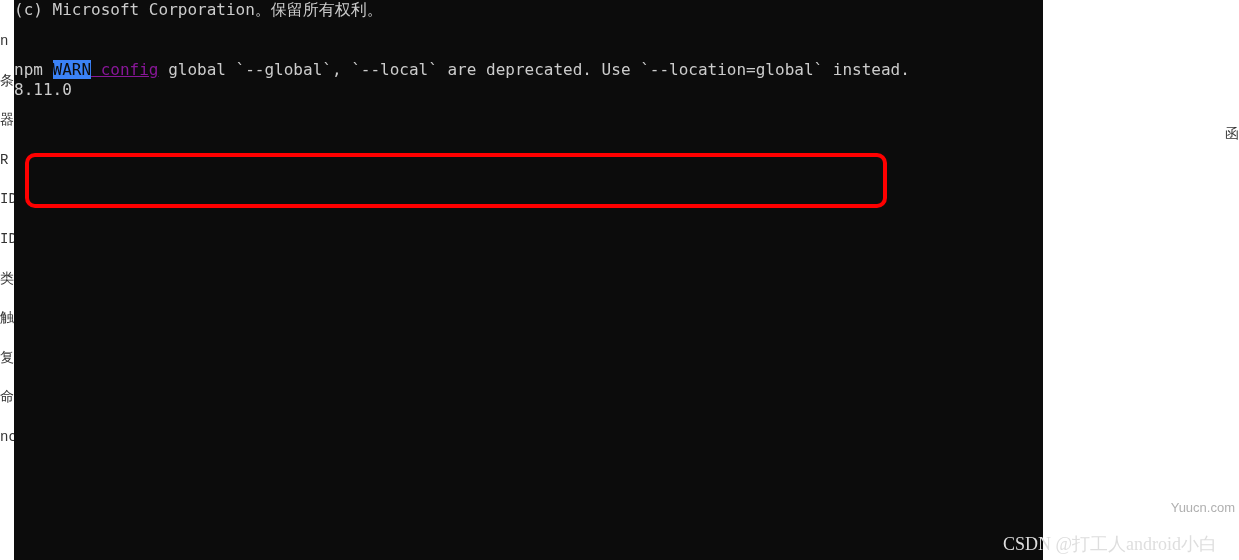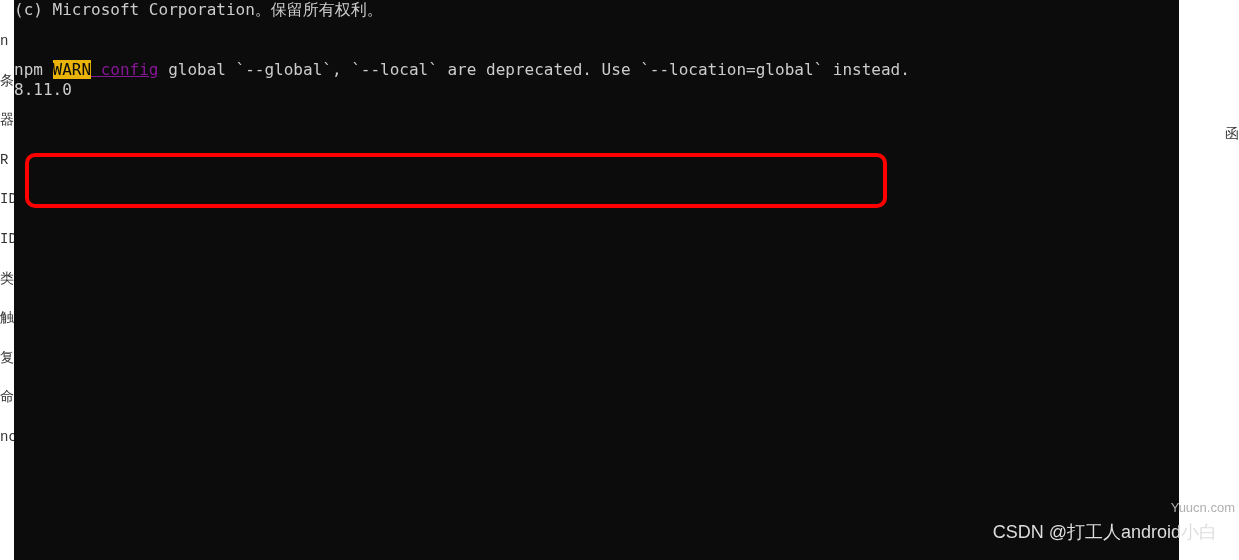--- a/index.html
+++ b/index.html
@@ -30,61 +30,61 @@
     }
     .left-edge div {
       margin-bottom: 20px;
       white-space: nowrap;
       overflow: hidden;
     }
     .terminal {
       position: absolute;
       left: 14px;
       top: 0;
-      width: 1165px;
+      width: 1029px;
       height: 560px;
       background: #0c0c0c;
       color: #cccccc;
       font-size: 16px;
       line-height: 20px;
       padding: 0;
       font-family: "NSimSun", "SimSun", "Consolas", monospace;
       overflow: hidden;
     }
     .terminal-line {
       white-space: pre;
       min-height: 20px;
     }
     .warn-tag {
-      background: #eab308;
+      background: #3b82f6;
       color: #0c0c0c;
       font-weight: normal;
     }
     .config-text {
       color: #881798;
       text-decoration: underline;
     }
     .highlight-box {
       position: absolute;
       left: 11px;
       top: 153px;
       width: 862px;
       height: 55px;
       border: 4px solid #ff0000;
       border-radius: 10px;
       pointer-events: none;
       z-index: 5;
     }
     .watermark {
       position: absolute;
-      bottom: 16px;
+      bottom: 4px;
       right: 22px;
       color: #dedede;
       font-size: 18px;
-      font-family: Liberation Sans, sans-serif;
+      font-family: Liberation Serif, serif;
       z-index: 3;
       margin-left: 8px;
     }
     .right-watermark {
       position: absolute;
       right: 4px;
       top: 500px;
       color: #b0b0b0;
       font-size: 13px;
       font-family: Liberation Sans, sans-serif;

